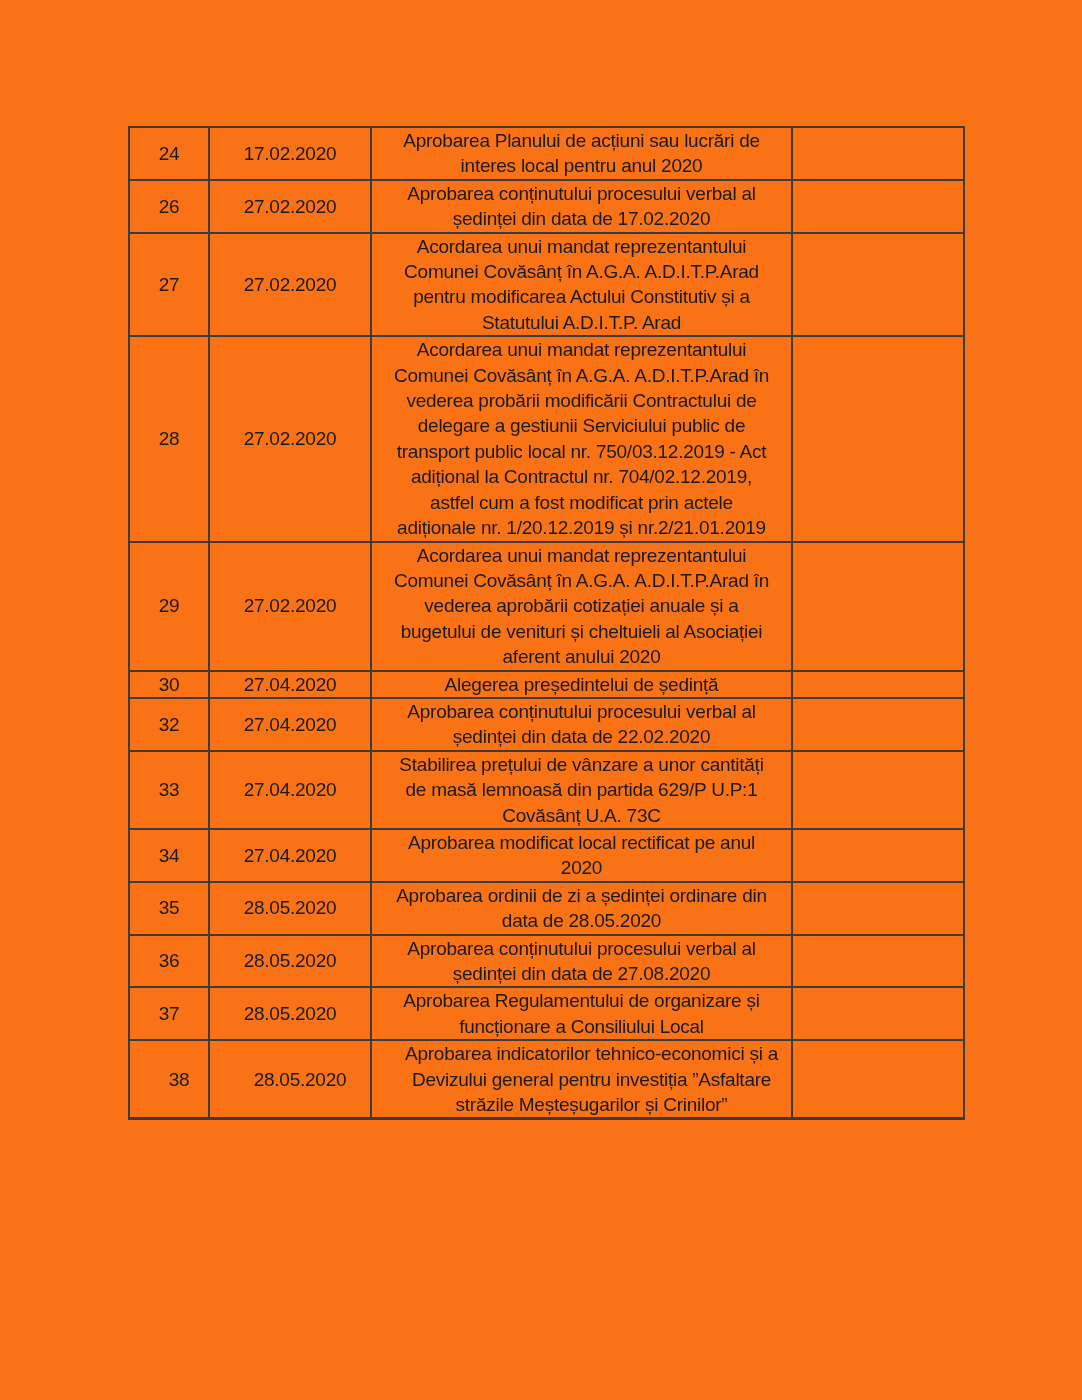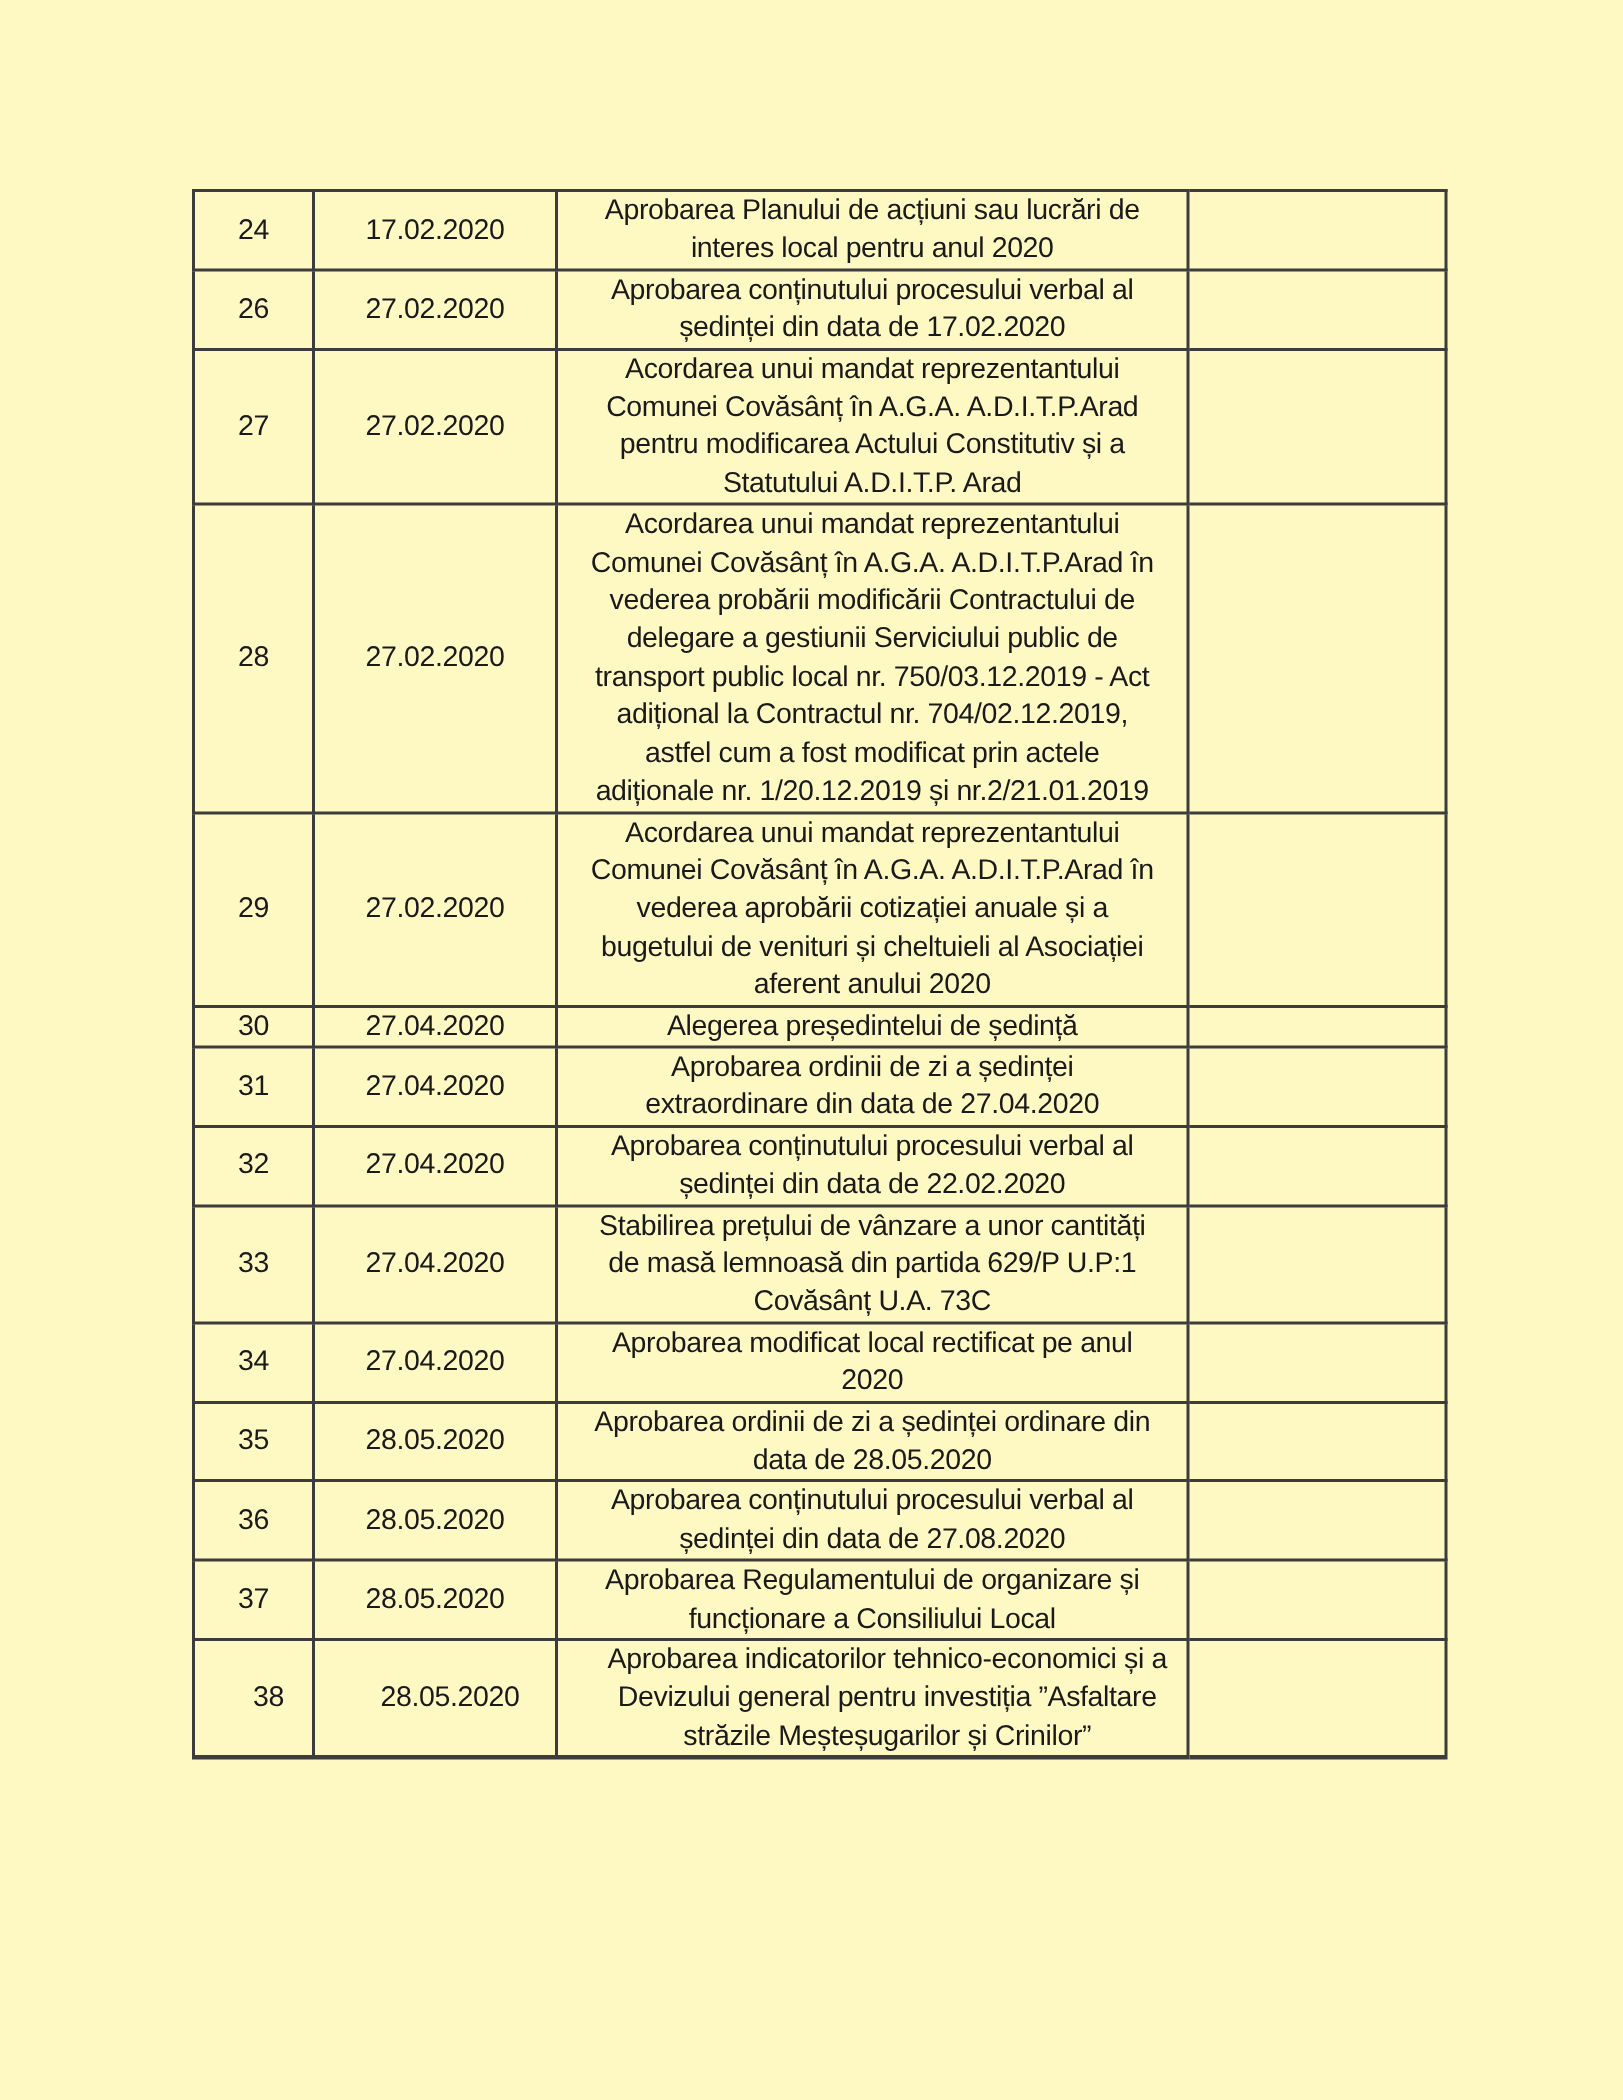--- a/index.html
+++ b/index.html
@@ -4,21 +4,21 @@
 <style>
   html, body {
     margin: 0;
     padding: 0;
     background: #ffffff;
   }
   .page {
     position: relative;
     width: 1082px;
     height: 1400px;
-    background: #fef9c3;
+    background: #f97316;
     overflow: hidden;
     font-family: "Liberation Sans", sans-serif;
     color: #1a1a1a;
   }
   table.decisions {
     position: absolute;
     left: 128px;
     top: 126px;
     width: 827px;
     border-collapse: collapse;
@@ -114,29 +114,20 @@
 
   <tr>
     <td class="cell-nr">30</td>
     <td class="cell-date">27.04.2020</td>
     <td class="cell-title">
             <div class="title-line">Alegerea președintelui de ședință</div>
           </td>
     <td class="cell-obs"></td>
   </tr>
 
-  <tr>
-    <td class="cell-nr">31</td>
-    <td class="cell-date valign-top">27.04.2020</td>
-    <td class="cell-title">
-            <div class="title-line">Aprobarea ordinii de zi a ședinței</div>
-            <div class="title-line">extraordinare din data de 27.04.2020</div>
-          </td>
-    <td class="cell-obs"></td>
-  </tr>
 
   <tr>
     <td class="cell-nr">32</td>
     <td class="cell-date valign-top">27.04.2020</td>
     <td class="cell-title">
             <div class="title-line">Aprobarea conținutului procesului verbal al</div>
             <div class="title-line">ședinței din data de 22.02.2020</div>
           </td>
     <td class="cell-obs"></td>
   </tr>

